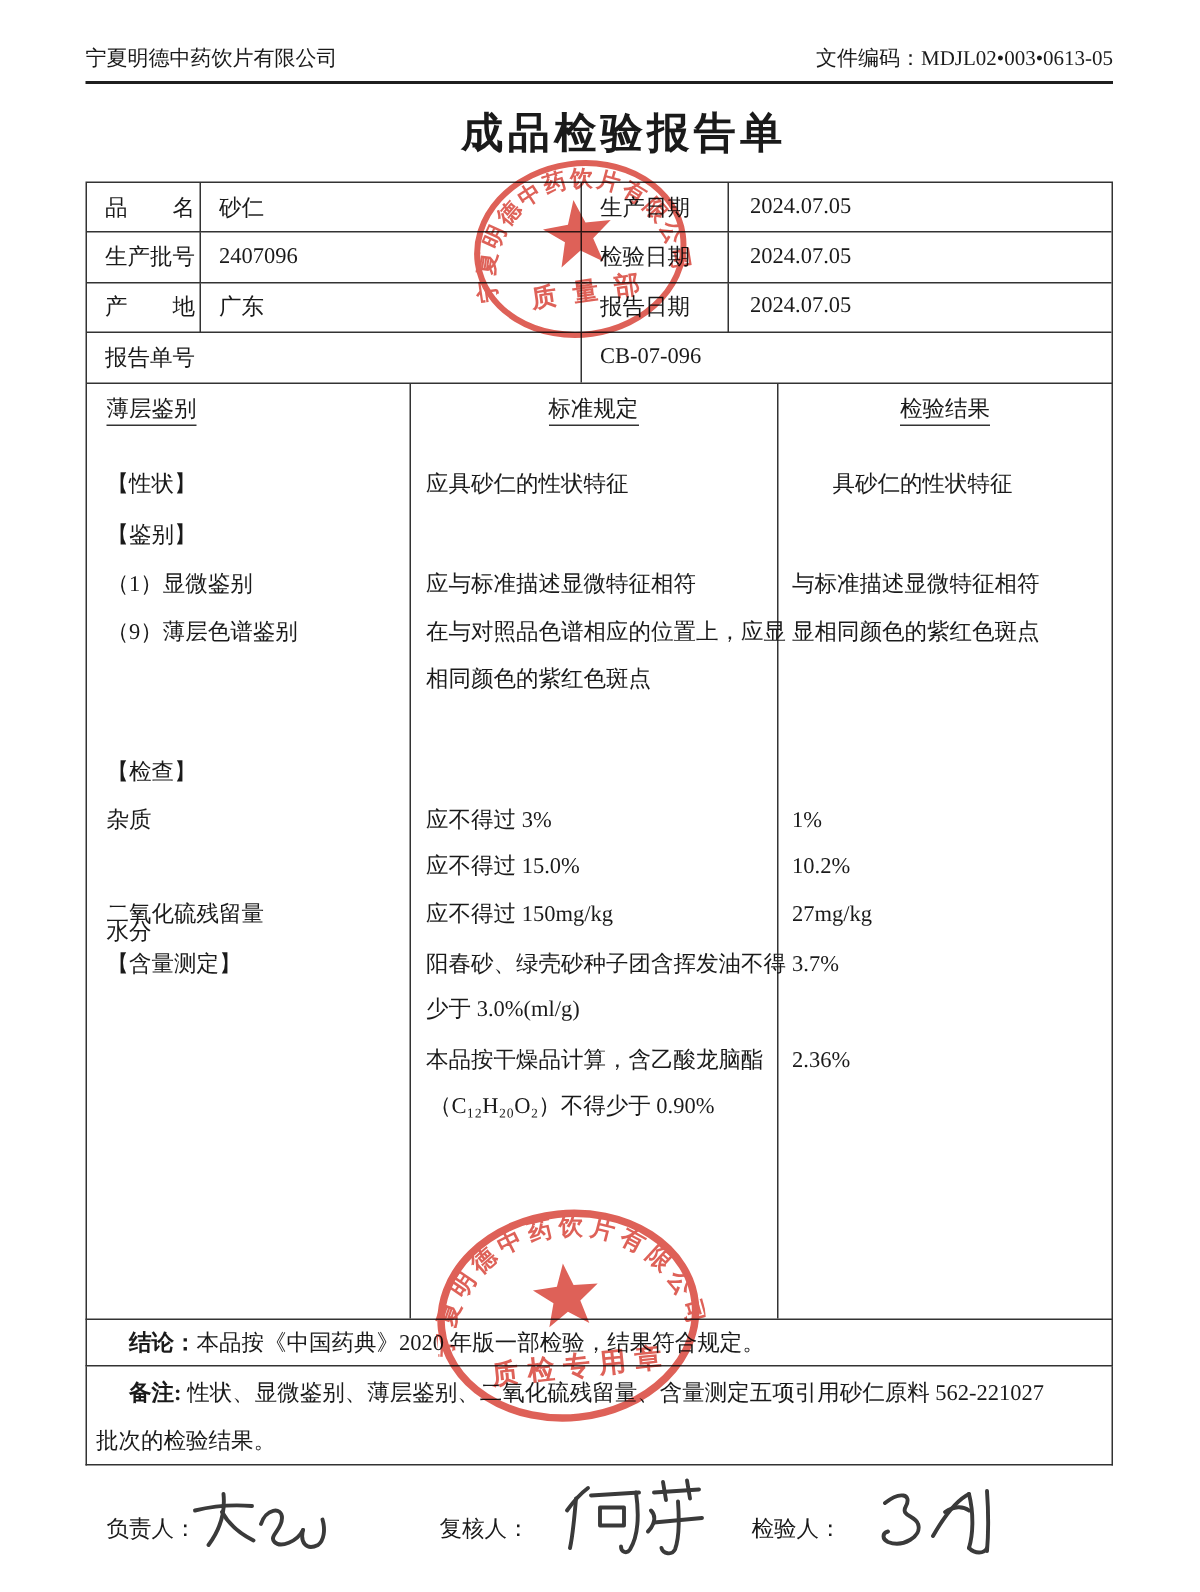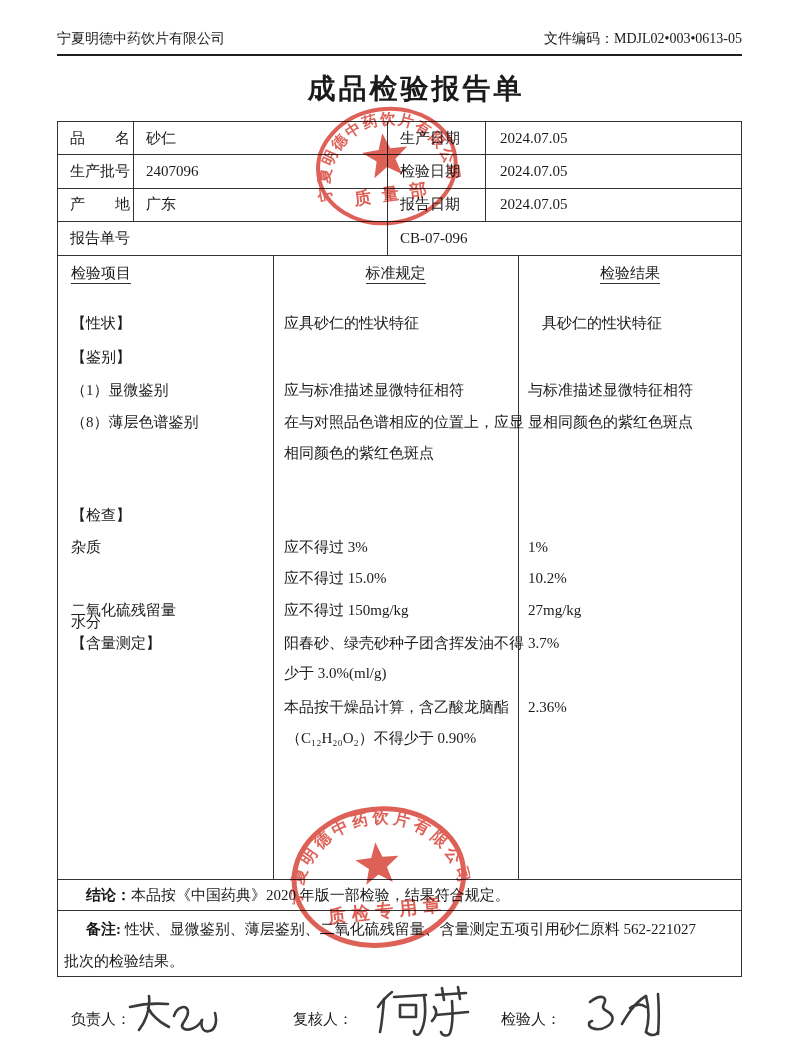--- a/index.html
+++ b/index.html
@@ -72,47 +72,47 @@
     <div class="cell bb" style="padding-left:14px;">2024.07.05</div>
 
     <div class="cell br span2a">报告单号</div>
     <div class="cell span2b">CB-07-096</div>
   </div>
 
   <div class="abs exam-table">
     <div class="vline" style="left:215px;"></div>
     <div class="vline" style="left:460px;"></div>
 
-    <div class="colhead" style="left:13px;"><span class="uline">检验项目</span></div>
+    <div class="colhead" style="left:13px;"><span class="uline">薄层鉴别</span></div>
     <div class="colhead center" style="left:215px;width:245px;"><span class="uline">标准规定</span></div>
     <div class="colhead center" style="left:460px;width:224px;font-family:Liberation Serif, serif;"><span class="uline">检验结果</span></div>
 
     <div class="exam-line" style="left:13px;top:56px;">【性状】</div>
     <div class="exam-line" style="left:13px;top:90px;">【鉴别】</div>
     <div class="exam-line" style="left:13px;top:123px;">（1）显微鉴别</div>
-    <div class="exam-line" style="left:13px;top:155px;">（8）薄层色谱鉴别</div>
+    <div class="exam-line" style="left:13px;top:155px;">（9）薄层色谱鉴别</div>
     <div class="exam-line" style="left:13px;top:248px;">【检查】</div>
     <div class="exam-line" style="left:13px;top:280px;">杂质</div>
     <div class="exam-line" style="left:13px;top:311px;margin-top:44px;">水分</div>
     <div class="exam-line" style="left:13px;top:343px;">二氧化硫残留量</div>
     <div class="exam-line" style="left:13px;top:376px;">【含量测定】</div>
 
     <div class="exam-line" style="left:226px;top:56px;">应具砂仁的性状特征</div>
     <div class="exam-line" style="left:226px;top:123px;">应与标准描述显微特征相符</div>
     <div class="exam-line" style="left:226px;top:155px;">在与对照品色谱相应的位置上，应显</div>
     <div class="exam-line" style="left:226px;top:186px;">相同颜色的紫红色斑点</div>
     <div class="exam-line" style="left:226px;top:280px;">应不得过 3%</div>
     <div class="exam-line" style="left:226px;top:311px;">应不得过 15.0%</div>
     <div class="exam-line" style="left:226px;top:343px;">应不得过 150mg/kg</div>
     <div class="exam-line" style="left:226px;top:376px;">阳春砂、绿壳砂种子团含挥发油不得</div>
     <div class="exam-line" style="left:226px;top:406px;">少于 3.0%(ml/g)</div>
     <div class="exam-line" style="left:226px;top:440px;">本品按干燥品计算，含乙酸龙脑酯</div>
     <div class="exam-line" style="left:228px;top:471px;">（C₁₂H₂₀O₂）不得少于 0.90%</div>
 
-    <div class="exam-line" style="left:484px;top:56px;text-align:right;">具砂仁的性状特征</div>
+    <div class="exam-line" style="left:497px;top:56px;text-align:right;">具砂仁的性状特征</div>
     <div class="exam-line" style="left:470px;top:123px;">与标准描述显微特征相符</div>
     <div class="exam-line" style="left:470px;top:155px;">显相同颜色的紫红色斑点</div>
     <div class="exam-line" style="left:470px;top:280px;">1%</div>
     <div class="exam-line" style="left:470px;top:311px;">10.2%</div>
     <div class="exam-line" style="left:470px;top:343px;">27mg/kg</div>
     <div class="exam-line" style="left:470px;top:376px;">3.7%</div>
     <div class="exam-line" style="left:470px;top:440px;">2.36%</div>
   </div>
 
   <div class="abs conclusion">

